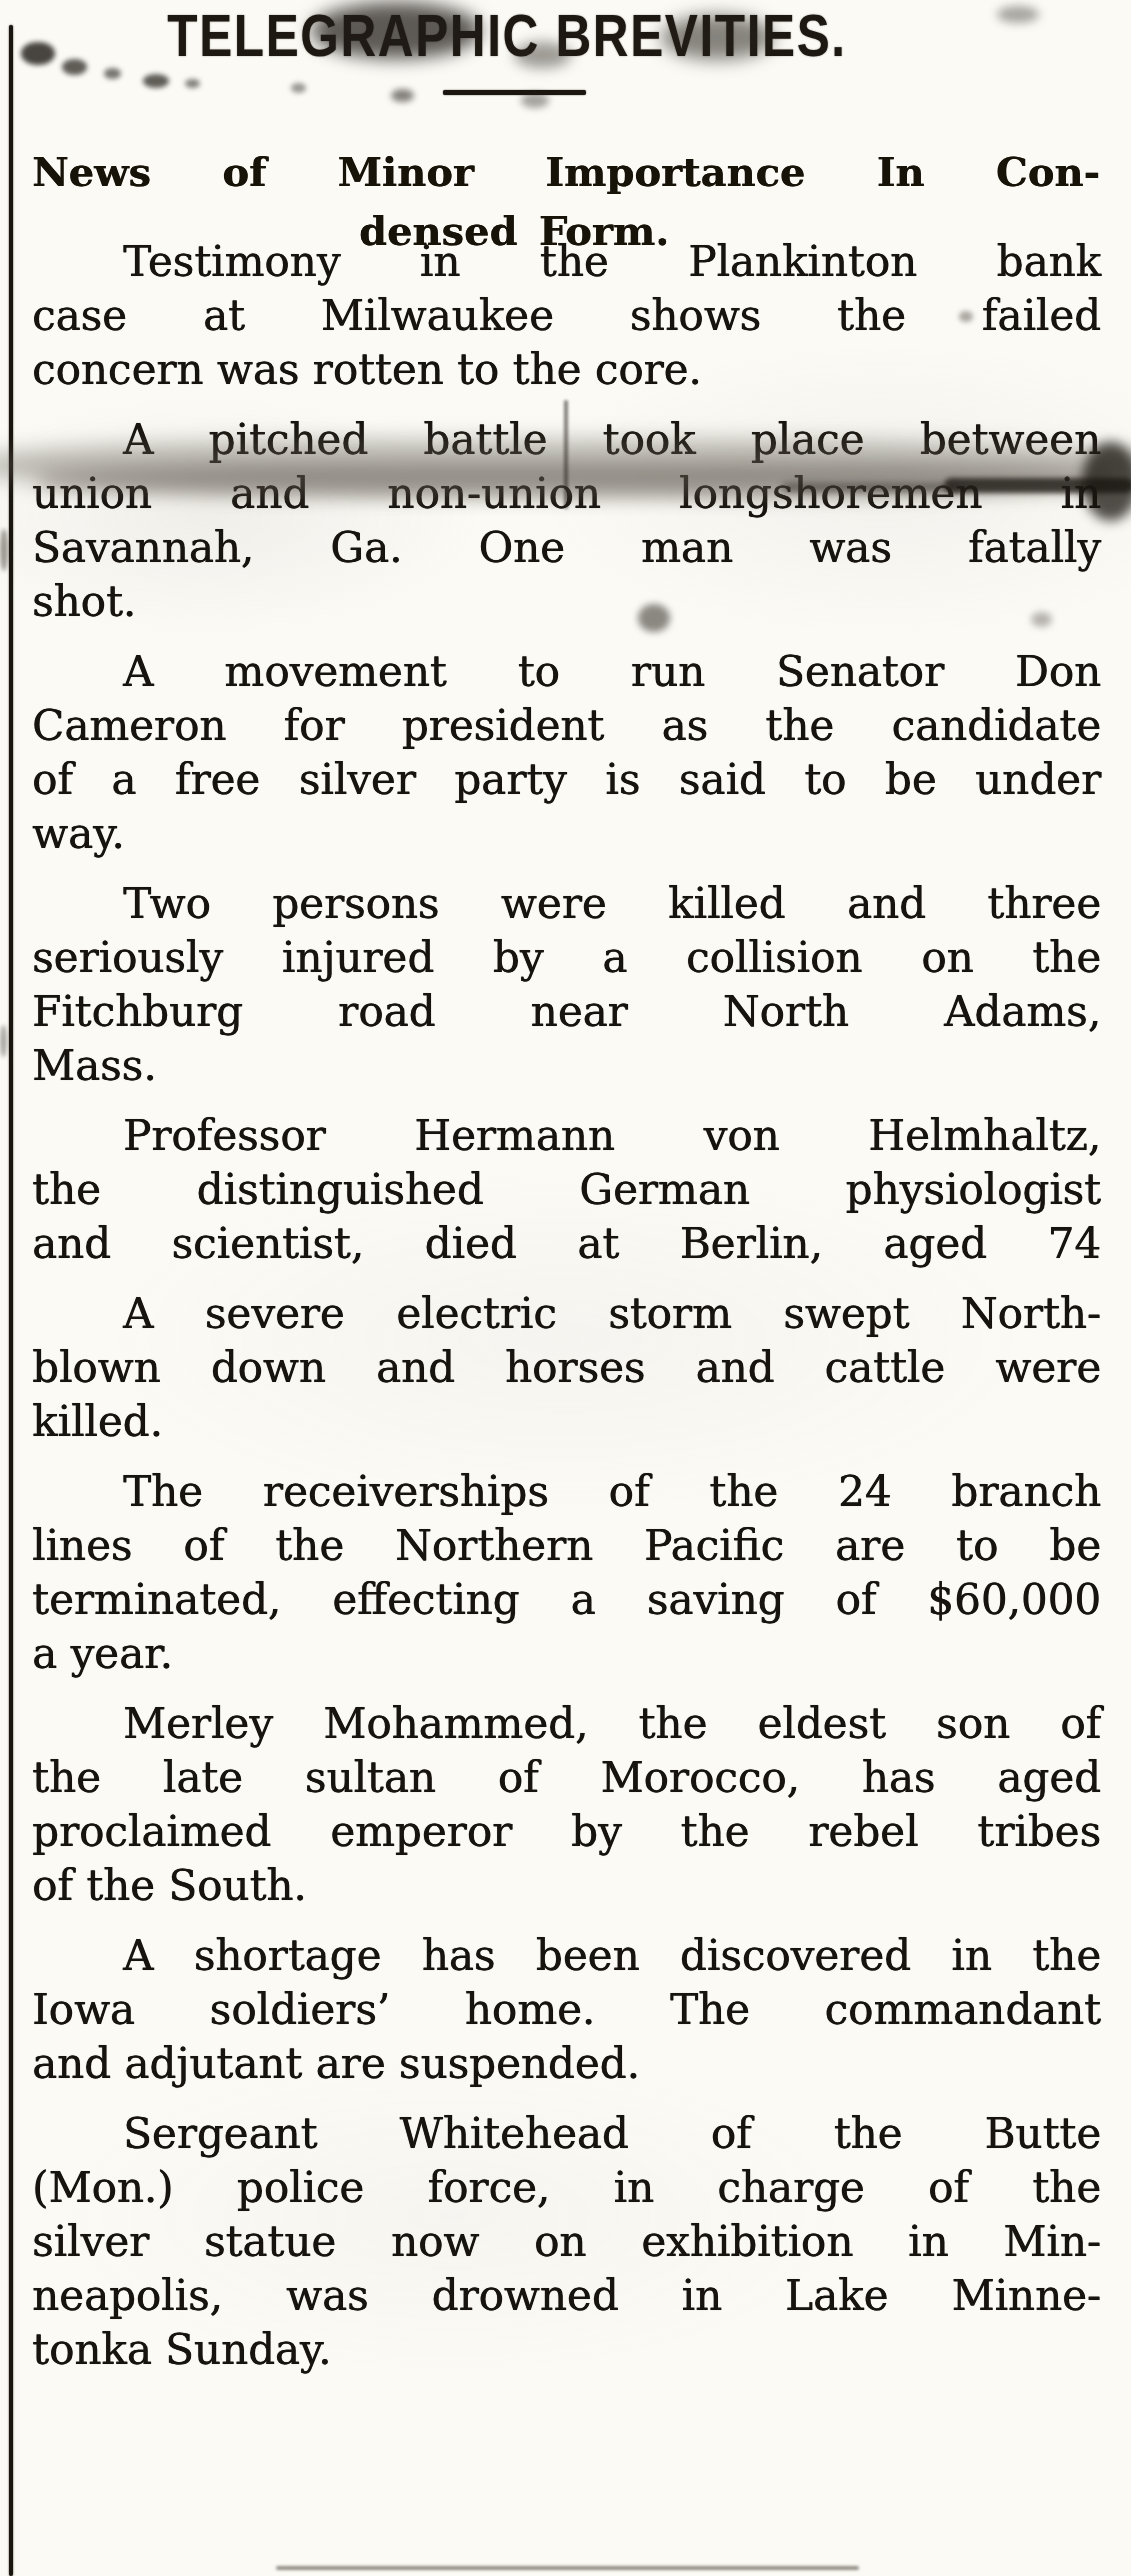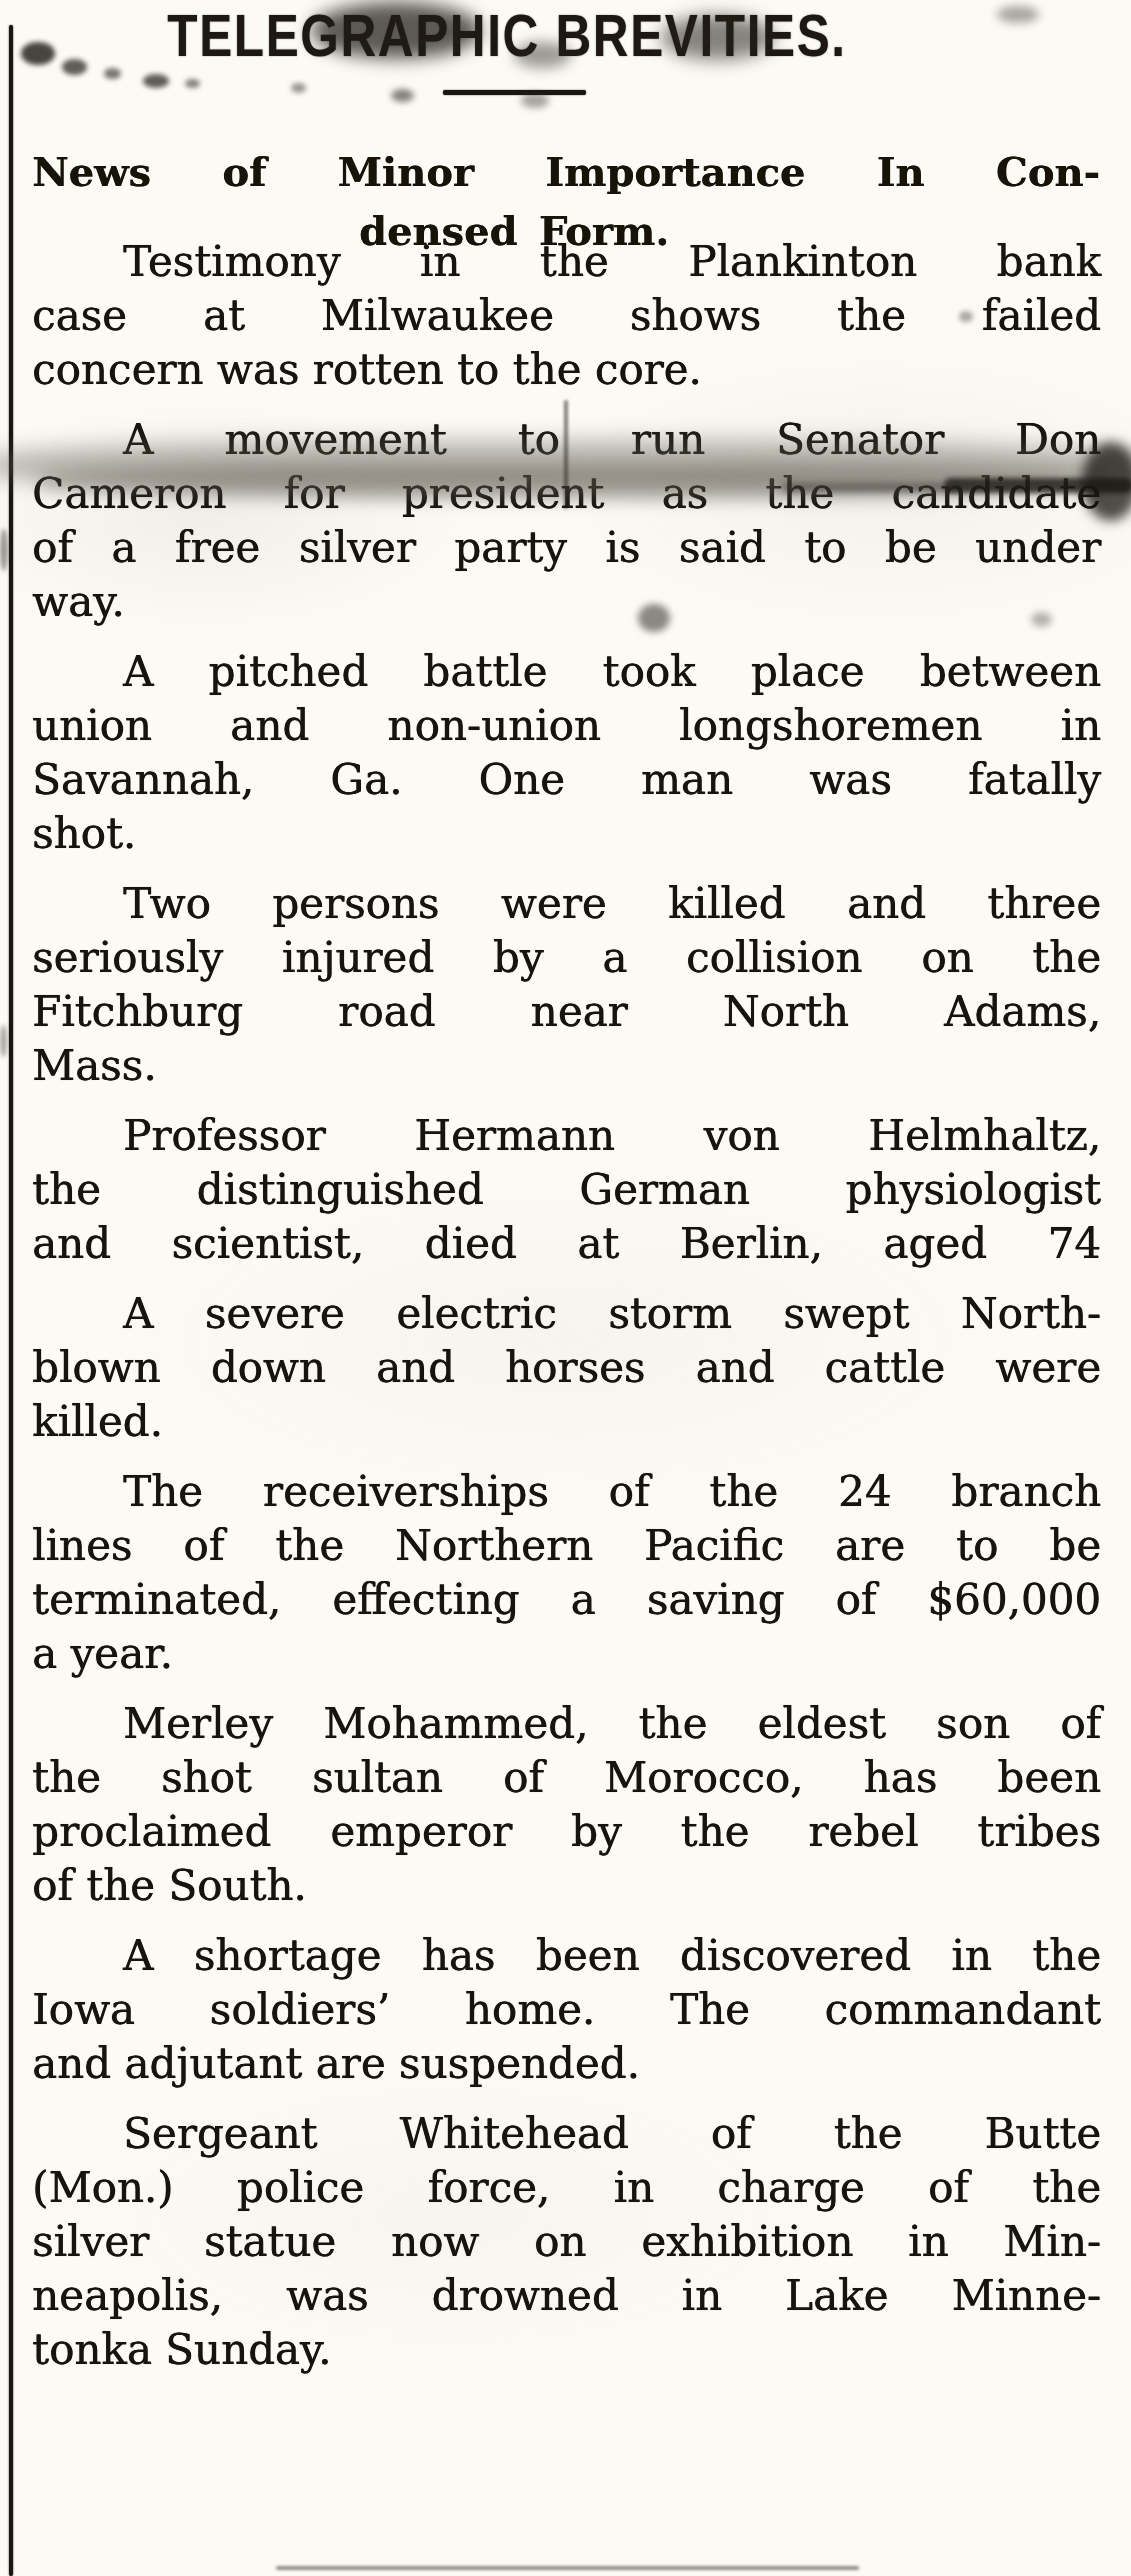--- a/index.html
+++ b/index.html
@@ -70,31 +70,31 @@
 
   <section class="bodycol">
 
     <p class="para">
       <span class="line first">Testimony in the Plankinton bank</span>
       <span class="line">case at Milwaukee shows the failed</span>
       <span class="line last">concern was rotten to the core.</span>
     </p>
 
     <p class="para">
+      <span class="line first">A pitched battle took place between</span>
+      <span class="line">union and non-union longshoremen in</span>
+      <span class="line">Savannah, Ga.  One man was fatally</span>
+      <span class="line last">shot.</span>
+    </p>
+
+    <p class="para">
       <span class="line first">A movement to run Senator Don</span>
       <span class="line">Cameron for president as the candidate</span>
       <span class="line">of a free silver party is said to be under</span>
       <span class="line last">way.</span>
-    </p>
-
-    <p class="para">
-      <span class="line first">A pitched battle took place between</span>
-      <span class="line">union and non-union longshoremen in</span>
-      <span class="line">Savannah, Ga.  One man was fatally</span>
-      <span class="line last">shot.</span>
     </p>
 
     <p class="para">
       <span class="line first">Two persons were killed and three</span>
       <span class="line">seriously injured by a collision on the</span>
       <span class="line">Fitchburg road near North Adams,</span>
       <span class="line last">Mass.</span>
     </p>
 
     <p class="para">
@@ -111,21 +111,21 @@
 
     <p class="para">
       <span class="line first">The receiverships of the 24 branch</span>
       <span class="line">lines of the Northern Pacific are to be</span>
       <span class="line">terminated, effecting a saving of $60,000</span>
       <span class="line last">a year.</span>
     </p>
 
     <p class="para">
       <span class="line first">Merley Mohammed, the eldest son of</span>
-      <span class="line">the shot sultan of Morocco, has been</span>
+      <span class="line">the late sultan of Morocco, has aged</span>
       <span class="line">proclaimed emperor by the rebel tribes</span>
       <span class="line last">of the South.</span>
     </p>
 
     <p class="para">
       <span class="line first">A shortage has been discovered in the</span>
       <span class="line">Iowa soldiers’ home.  The commandant</span>
       <span class="line last">and adjutant are suspended.</span>
     </p>
 

